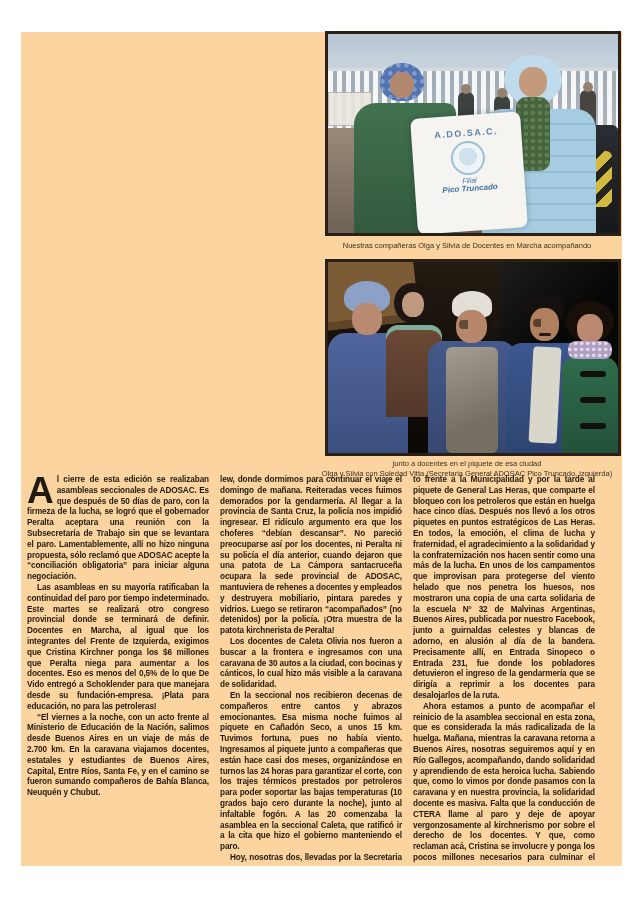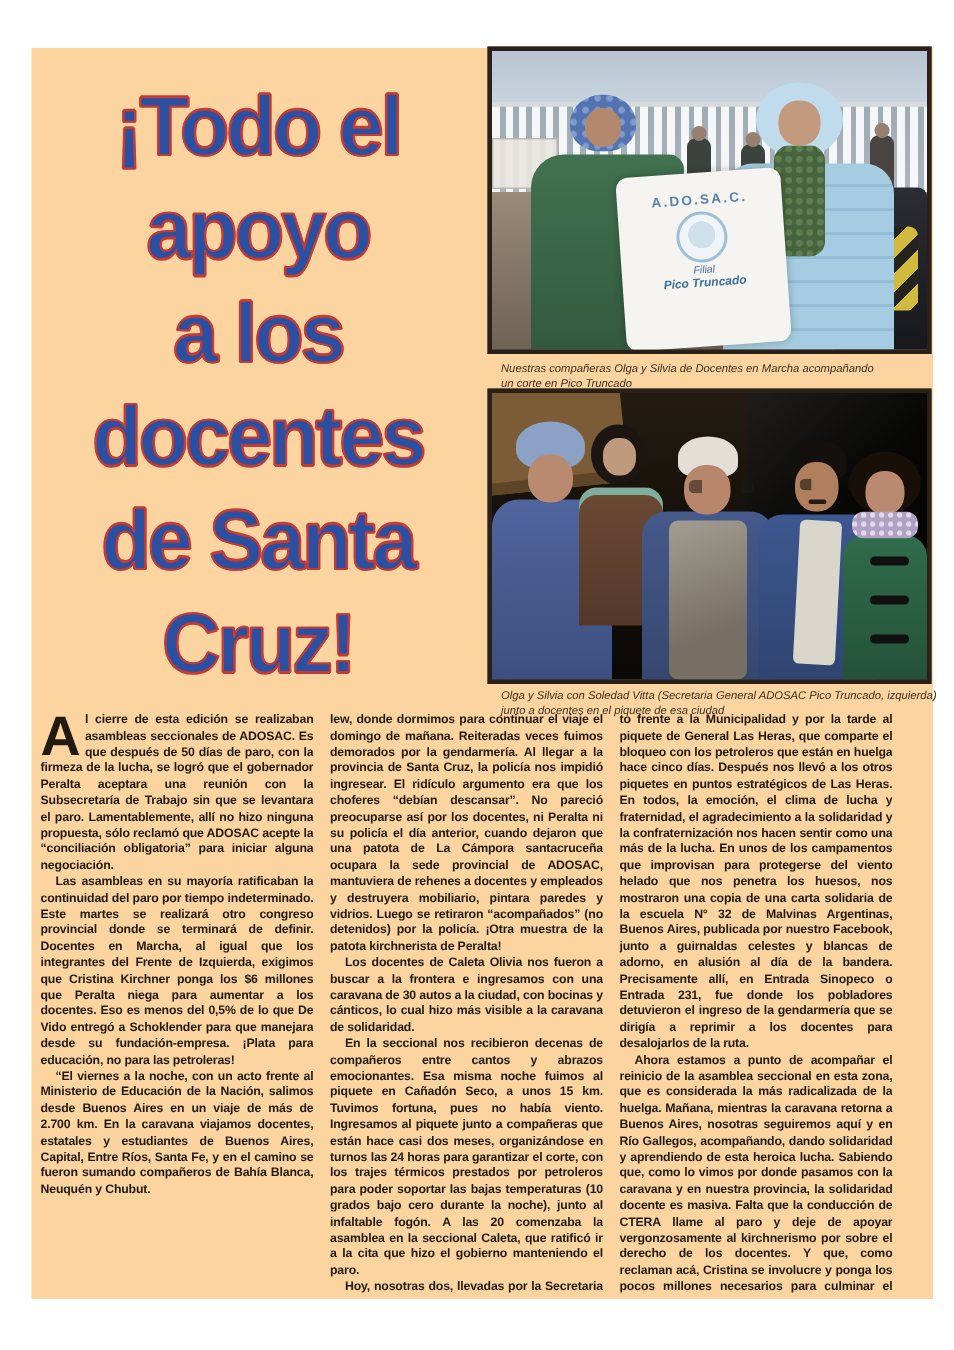--- a/index.html
+++ b/index.html
@@ -23,22 +23,22 @@
     -webkit-text-stroke:1.3px var(--headline_outline);
     text-shadow:1px 0 0 var(--headline_outline),-1px 0 0 var(--headline_outline),
                 0 1px 0 var(--headline_outline),0 -1px 0 var(--headline_outline);}
   #headline .hl{transform:scaleX(0.96);}
 
   
   .photo{position:absolute;left:325px;width:296px;border:3px solid var(--photo_border);
          box-sizing:border-box;overflow:hidden;background:#555;}
   #photo1{top:31px;height:205px;}
   #photo2{top:259px;height:197px;}
-  .caption{position:absolute;left:334px;width:296px;
-           font-style:italic;font-size:7.5px;line-height:9.5px;color:var(--caption_text);}
+  .caption{position:absolute;left:319px;width:296px;text-align:center;
+           font-size:7.5px;line-height:9.5px;color:var(--caption_text);}
   #caption1{top:241px;}
   #caption2{top:459px;}
   .caption span{display:block;}
 
   
   .p1-sky{position:absolute;left:0;top:0;width:100%;height:96px;
           background:linear-gradient(#b7c5d2,#e9edf0);}
   .p1-fence{position:absolute;left:0;top:34px;width:100%;height:62px;
     background:repeating-linear-gradient(90deg,rgba(246,248,249,.95) 0 5px,rgba(125,136,146,.55) 5px 9px);
     border-top:3px solid #d4dade;}
@@ -147,28 +147,20 @@
   .col p.noindent{text-indent:0;}
   .dropcap{float:left;font-size:37px;line-height:30px;font-weight:700;padding:1px 3px 0 0;
     color:var(--body_text);}
 </style>
 </head>
 <body>
 
 <div id="page">
   <div id="panel"></div>
 
-  <div id="headline">
-    <div class="hl">¡Todo el</div>
-    <div class="hl">apoyo</div>
-    <div class="hl">a los</div>
-    <div class="hl">docentes</div>
-    <div class="hl">de Santa</div>
-    <div class="hl">Cruz!</div>
-  </div>
 
   <div id="photo1" class="photo">
     <div class="p1-sky"></div>
     <div class="p1-fence"></div>
     <div class="p1-ground"></div>
     <div class="p1-banner"></div>
     <div class="p1-bgp" style="left:130px;top:58px;"></div>
     <div class="p1-bgp" style="left:166px;top:62px;"></div>
     <div class="p1-bgp" style="left:252px;top:56px;background:#4a4440;"></div>
     <div class="p1-bike"></div>
@@ -187,21 +179,20 @@
     </div>
     <div class="p1-shirt">
       <div class="org">A.DO.SA.C.</div>
       <div class="logo"></div>
       <div class="l1">Filial</div>
       <div class="l2">Pico Truncado</div>
     </div>
   </div>
   <div id="caption1" class="caption">
     <span>Nuestras compañeras Olga y Silvia de Docentes en Marcha acompañando</span>
-    <span>un corte en Pico Truncado</span>
   </div>
 
   <div id="photo2" class="photo">
     <div class="p2-bg"></div>
     <div class="p2-plank"></div>
     <div class="p2-lattice"></div>
     <div class="p2-tarp"></div>
     <div id="p2p1" class="p2p">
       <div class="torso"></div>
       <div class="hat"></div>
@@ -231,22 +222,22 @@
       <div class="torso"></div>
       <div class="hair"></div>
       <div class="face"></div>
       <div class="scarfp"></div>
       <div class="toggle" style="top:70px;"></div>
       <div class="toggle" style="top:96px;"></div>
       <div class="toggle" style="top:122px;"></div>
     </div>
   </div>
   <div id="caption2" class="caption">
+    <span>junto a docentes en el piquete de esa ciudad</span>
     <span>Olga y Silvia con Soledad Vitta (Secretaria General ADOSAC Pico Truncado, izquierda)</span>
-    <span>junto a docentes en el piquete de esa ciudad</span>
   </div>
 
   <div id="article">
     <div class="col">
       <p class="noindent"><span class="dropcap">A</span><span>l cierre de esta edición se realizaban asambleas seccionales de ADOSAC. Es que después de 50 días de paro, con la firmeza de la lucha, se logró que el gobernador Peralta aceptara una reunión con la Subsecretaría de Trabajo sin que se levantara el paro. Lamentablemente, allí no hizo ninguna propuesta, sólo reclamó que ADOSAC acepte la “conciliación obligatoria” para iniciar alguna negociación.</span></p>
       <p>Las asambleas en su mayoría ratificaban la continuidad del paro por tiempo indeterminado. Este martes se realizará otro congreso provincial donde se terminará de definir. Docentes en Marcha, al igual que los integrantes del Frente de Izquierda, exigimos que Cristina Kirchner ponga los $6 millones que Peralta niega para aumentar a los docentes. Eso es menos del 0,5% de lo que De Vido entregó a Schoklender para que manejara desde su fundación-empresa. ¡Plata para educación, no para las petroleras!</p>
       <p>“El viernes a la noche, con un acto frente al Ministerio de Educación de la Nación, salimos desde Buenos Aires en un viaje de más de 2.700 km. En la caravana viajamos docentes, estatales y estudiantes de Buenos Aires, Capital, Entre Ríos, Santa Fe, y en el camino se fueron sumando compañeros de Bahía Blanca, Neuquén y Chubut.</p>
 
     </div>
     <div class="col">

